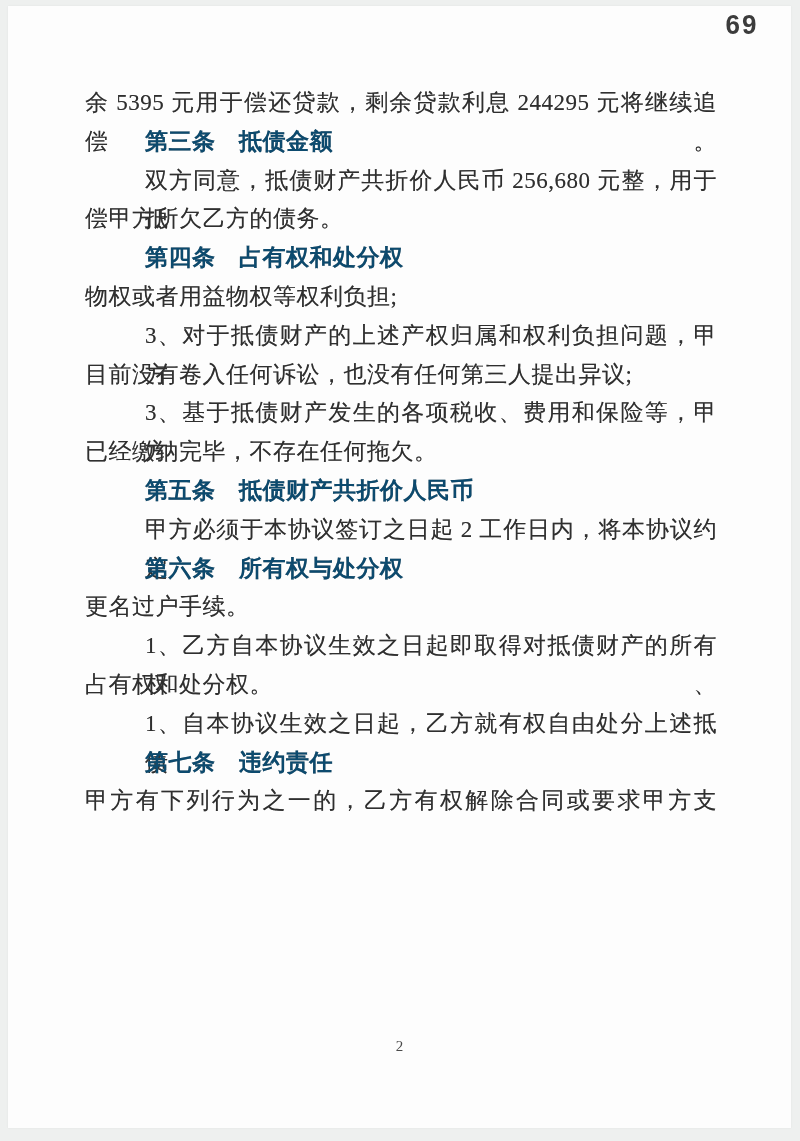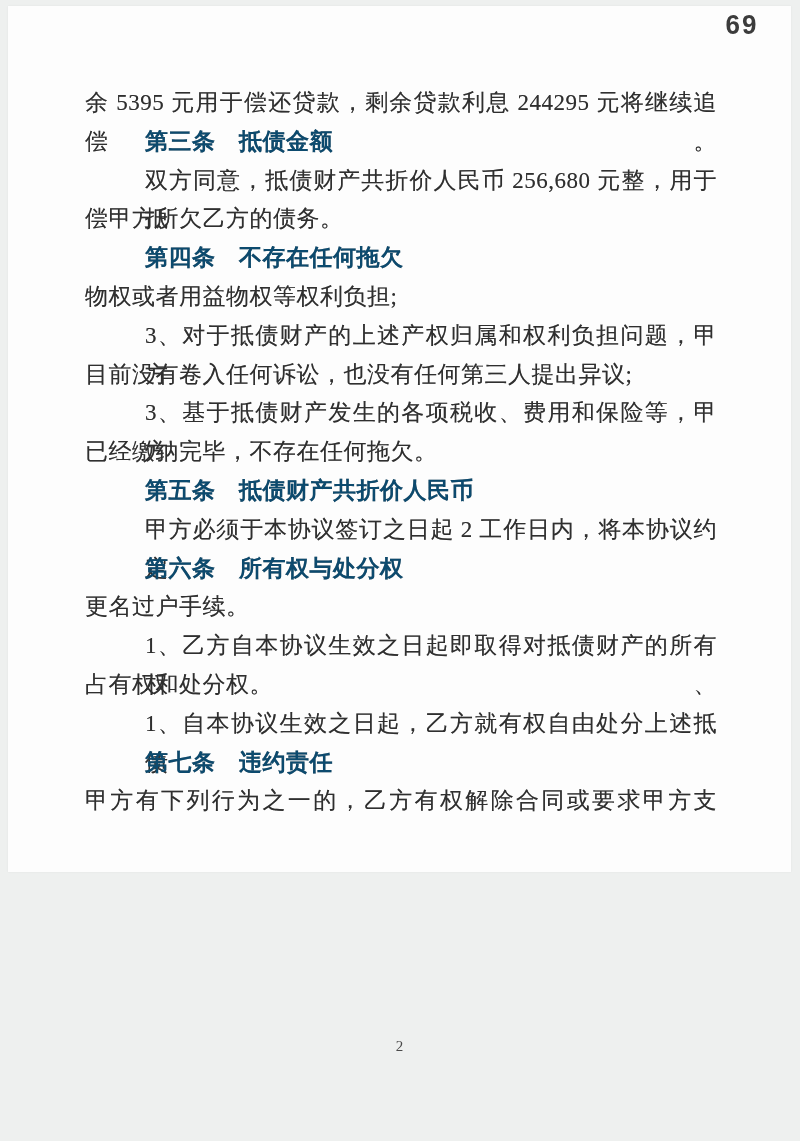--- a/index.html
+++ b/index.html
@@ -9,21 +9,21 @@
     height: 1141px;
     background: #eef0ef;
     overflow: hidden;
     font-family: "Liberation Serif", "DejaVu Serif", serif;
   }
   .scan-page {
     position: absolute;
     left: 8px;
     top: 6px;
     width: 783px;
-    height: 866px;
+    height: 1122px;
     background: #fdfdfd;
     box-shadow: 0 0 2px rgba(0,0,0,0.06);
   }
   .stamp-number {
     position: absolute;
     top: 4px;
     left: 708px;
     width: 52px;
     text-align: center;
     font-family: "Liberation Sans", "DejaVu Sans", sans-serif;
@@ -77,21 +77,21 @@
 
 <div class="scan-page">
 
   <div class="stamp-number">69</div>
 
   <div class="doc">
     <div class="line fill">余 5395 元用于偿还贷款，剩余贷款利息 244295 元将继续追偿。</div>
     <div class="line heading indent">第三条　抵债金额</div>
     <div class="line fill indent">双方同意，抵债财产共折价人民币 256,680 元整，用于抵</div>
     <div class="line">偿甲方所欠乙方的债务。</div>
-    <div class="line heading indent">第四条　不存在任何拖欠</div>
+    <div class="line heading indent">第四条　占有权和处分权</div>
     <div class="line">物权或者用益物权等权利负担;</div>
     <div class="line fill indent">3、对于抵债财产的上述产权归属和权利负担问题，甲方</div>
     <div class="line">目前没有卷入任何诉讼，也没有任何第三人提出异议;</div>
     <div class="line fill indent">3、基于抵债财产发生的各项税收、费用和保险等，甲方</div>
     <div class="line">已经缴纳完毕，不存在任何拖欠。</div>
     <div class="line heading indent">第五条　抵债财产共折价人民币</div>
     <div class="line fill indent">甲方必须于本协议签订之日起 2 工作日内，将本协议约定</div>
     <div class="line heading indent">第六条　所有权与处分权</div>
     <div class="line">更名过户手续。</div>
     <div class="line fill indent">1、乙方自本协议生效之日起即取得对抵债财产的所有权、</div>

